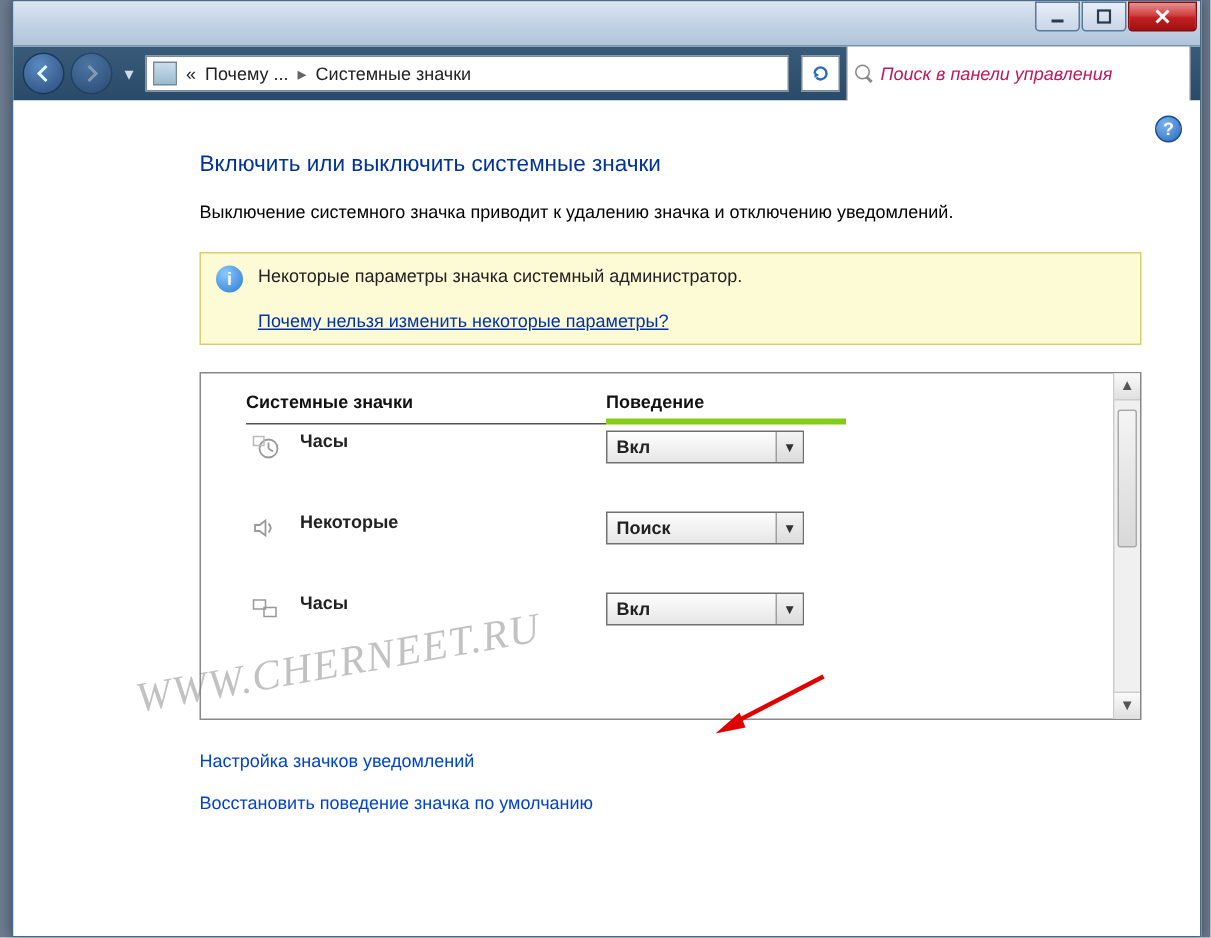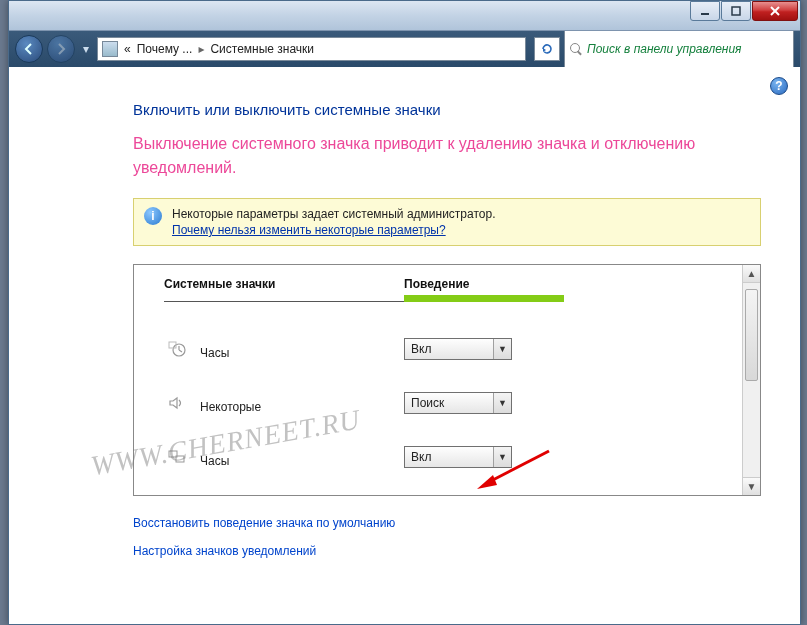--- a/index.html
+++ b/index.html
@@ -110,21 +110,21 @@
     color: #2a5a9a;
   }
   .searchbox {
     width: 230px;
     height: 40px;
     background: #fff;
     border: 1px solid #7a8a9a;
     display: flex;
     align-items: center;
     padding: 0 4px;
-    color: #15803d;
+    color: #be185d;
     font-style: italic;
     gap: 4px;
   }
   .searchbox .sicn { width:14px; height:14px; position:relative; }
   .searchbox .sicn::before {
     content:""; position:absolute; width:8px; height:8px; border:1.5px solid #888; border-radius:50%; left:1px; top:1px;
   }
   .searchbox .sicn::after {
     content:""; position:absolute; width:5px; height:1.5px; background:#888; transform:rotate(45deg); left:8px; top:10px;
   }
@@ -148,39 +148,39 @@
     font-size: 12px;
     border: 1px solid #1a4a8a;
   }
   .body-inner { margin-left: 84px; width: 640px; padding-left: 12px; }
   h1.page-title {
     color: #003399;
     font-weight: normal;
     font-size: 15px;
     margin: 14px 0 14px 0;
   }
-  .desc { color: #ec4899; font-size: 16px; line-height: 1.5; margin-bottom: 18px; }
+  .desc { color: #000000; font-size: 12px; line-height: 1.5; margin-bottom: 18px; }
   .info-banner {
     background: #fdfbd6;
     border: 1px solid #d8d070;
     padding: 8px 10px;
     display: flex;
     gap: 10px;
     align-items: flex-start;
     margin-bottom: 18px;
   }
   .info-banner .iicon {
     width: 18px; height: 18px; border-radius: 50%;
     background: radial-gradient(circle at 35% 30%, #8cc8ff, #2a7ad0);
     color: #fff; font-weight: bold; display:flex; align-items:center; justify-content:center;
     font-size: 12px;
     flex-shrink: 0;
   }
   .info-banner .txt { color: #222; }
-  .info-banner a { color: #0033aa; text-decoration: underline; display: inline-block; margin-top: 2px; }
+  .info-banner a { color: #0033aa; text-decoration: underline; display: inline-block; margin-top: 16px; }
   .list-frame {
     border: 1px solid #888;
     height: 232px;
     position: relative;
     background: #fff;
     display: flex;
   }
   .list-scroll { flex:1; overflow: hidden; padding: 12px 14px 0 30px; position: relative; }
   .fake-sb {
     width: 18px;
@@ -196,27 +196,27 @@
     border-bottom: 1px solid #ccc;
   }
   .fake-sb .arr.dn { position:absolute; bottom:0; left:0; right:0; border-top:1px solid #ccc; border-bottom:none; }
   .fake-sb .thumb {
     position:absolute; left:2px; right:2px; top:24px; height:92px;
     background: linear-gradient(#f4f4f4,#d8d8d8);
     border:1px solid #aaa; border-radius:2px;
   }
   .tbl-head { display:flex; font-weight:bold; color:#111; font-size:12px; border-bottom: 0; margin-bottom: 4px; }
   .tbl-head .c1 { width: 240px; border-bottom:1px solid #555; padding-bottom:4px; }
-  .tbl-head .c2 { width: 160px; border-bottom:7px solid #84cc16; padding-bottom:4px; }
-  .row { display:flex; align-items:flex-end; height: 54px; }
+  .tbl-head .c2 { width: 160px; border-bottom:4px solid #84cc16; padding-bottom:4px; }
+  .row { display:flex; align-items:flex-start; height: 54px; font-weight: bold; }
   .row .ricon { width:26px; height:22px; display:flex; align-items:center; justify-content:center; color:#888; margin-right: 10px; }
   .row .rlabel { width: 204px; color:#222; }
   .row .rctl { width: 160px; }
   .dd {
-    width: 108px; height: 22px;
+    width: 132px; height: 22px;
     border: 1px solid #707070;
     background: linear-gradient(#fefefe,#e6e6e6);
     display:flex; align-items:center;
     font-size:12px; color:#222;
     position: relative;
   }
   .dd .ddval { padding-left: 6px; flex:1; }
   .dd .ddarr {
     width: 18px; height: 100%;
     display:flex; align-items:center; justify-content:center;
@@ -306,21 +306,21 @@
   <div class="content">
     <div class="help-icon">?</div>
 
     <div class="body-inner">
       <h1 class="page-title">Включить или выключить системные значки</h1>
       <div class="desc">Выключение системного значка приводит к удалению значка и отключению уведомлений.</div>
 
       <div class="info-banner">
         <div class="iicon">i</div>
         <div class="txt">
-          <div>Некоторые параметры задает системный администратор.</div>
+          <div>Некоторые параметры значка системный администратор.</div>
           <a href="#">Почему нельзя изменить некоторые параметры?</a>
         </div>
       </div>
 
       <div class="list-frame">
         <div class="list-scroll">
           <div class="tbl-head">
             <div class="c1">Системные значки</div>
             <div class="c2">Поведение</div>
           </div>
@@ -376,22 +376,22 @@
 
         </div>
         <div class="fake-sb">
           <div class="arr">▲</div>
           <div class="thumb"></div>
           <div class="arr dn">▼</div>
         </div>
       </div>
 
       <div class="links">
+        <a href="#">Настройка значков уведомлений</a>
         <a href="#">Восстановить поведение значка по умолчанию</a>
-        <a href="#">Настройка значков уведомлений</a>
       </div>
     </div>
 
     <div class="watermark">WWW.CHERNEET.RU</div>
 
     <svg class="red-arrow" width="90" height="50">
       <line x1="80" y1="6" x2="18" y2="38" stroke="#e00000" stroke-width="3"></line>
       <polygon points="8,44 24,30 28,40" fill="#e00000"></polygon>
     </svg>
 

